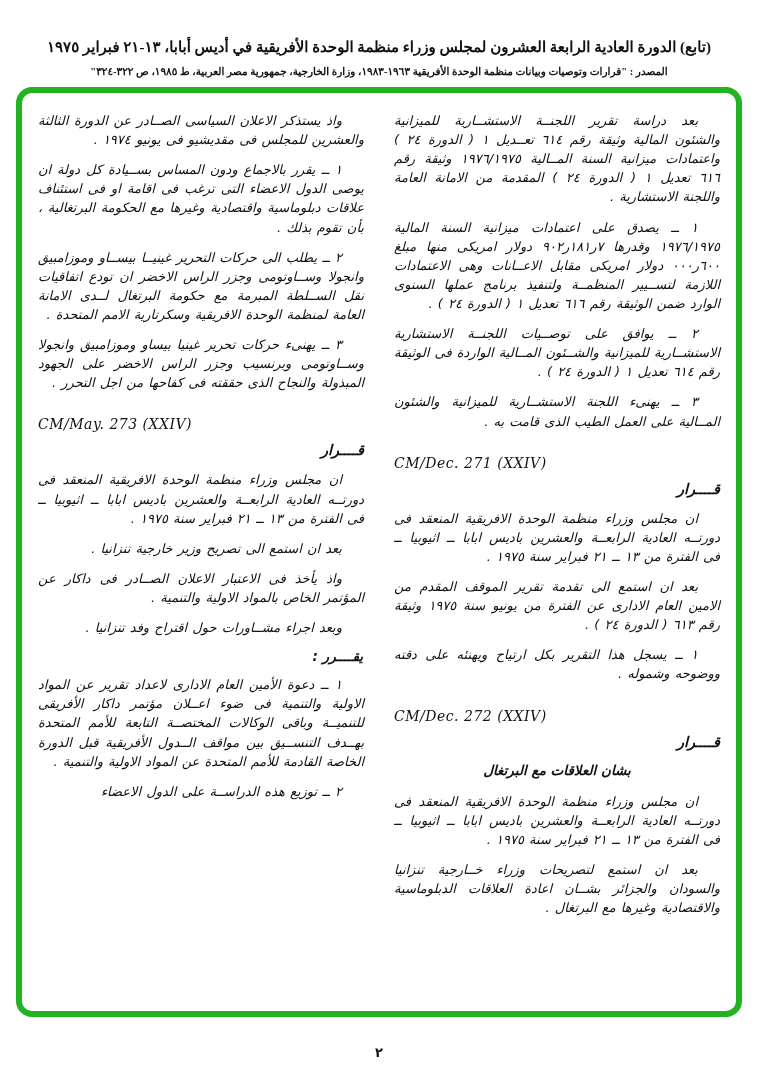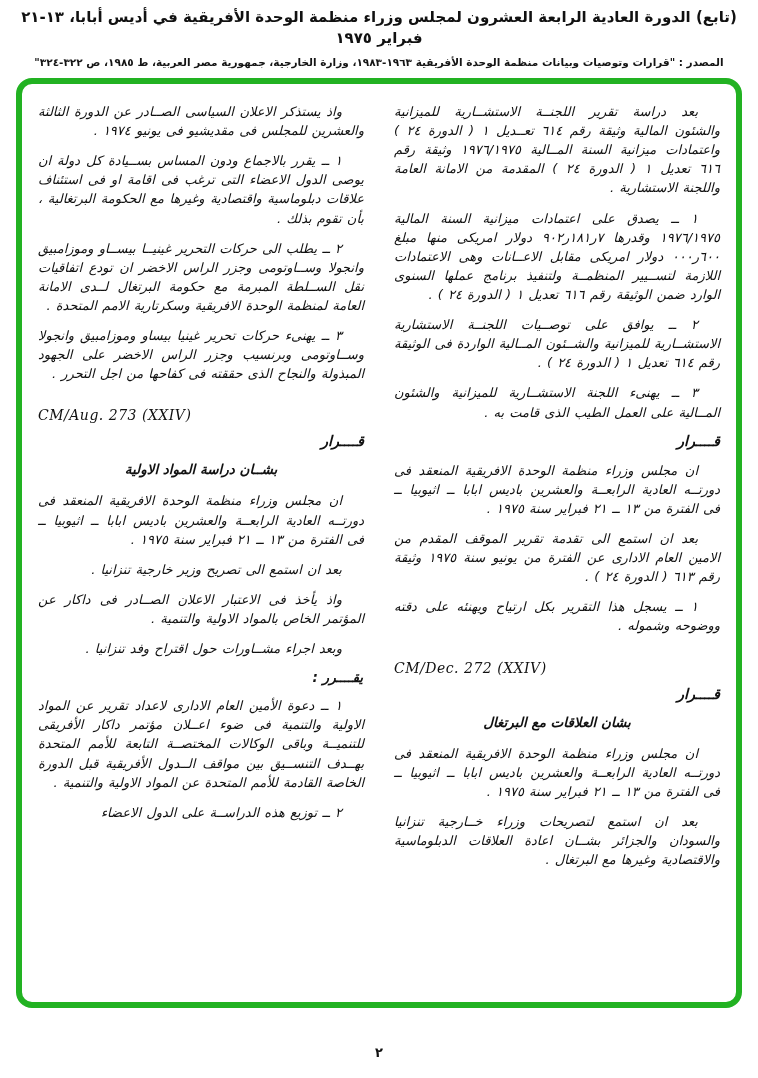--- a/index.html
+++ b/index.html
@@ -5,23 +5,24 @@
   html,body{margin:0;padding:0;background:#ffffff;}
   .page{
     position:relative;
     width:758px;height:1078px;
     background:#ffffff;
     font-family:"DejaVu Sans",sans-serif;
     color:#111111;
     overflow:hidden;
   }
   .header{
-    padding-top:7px;
+    padding-top:37px;
     text-align:center;
     direction:rtl;
+    font-family:Liberation Serif, serif;
   }
   .header .title{
     font-size:15px;
     font-weight:bold;
     line-height:1.4;
     padding:0 10px;
   }
   .header .source{
     font-size:10.5px;
     font-weight:bold;
@@ -104,39 +105,39 @@
     <div class="source">المصدر : "قرارات وتوصيات وبيانات منظمة الوحدة الأفريقية ١٩٦٣-١٩٨٣، وزارة الخارجية، جمهورية مصر العربية، ط ١٩٨٥، ص ٣٢٢-٣٢٤"</div>
   </div>
 
   <div class="frame">
 
     <div class="col">
       <p class="para">بعد دراسة تقرير اللجنــة الاستشــارية للميزانية والشئون المالية وثيقة رقم ٦١٤ تعــديل ١ ( الدورة ٢٤ ) واعتمادات ميزانية السنة المــالية ١٩٧٦/١٩٧٥ وثيقة رقم ٦١٦ تعديل ١ ( الدورة ٢٤ ) المقدمة من الامانة العامة واللجنة الاستشارية .</p>
       <p class="para">١ ــ يصدق على اعتمادات ميزانية السنة المالية ١٩٧٦/١٩٧٥ وقدرها ٧ر١٨١ر٩٠٢ دولار امريكى منها مبلغ ٦٠٠ر٠٠٠ دولار امريكى مقابل الاعــانات وهى الاعتمادات اللازمة لتســيير المنظمــة ولتنفيذ برنامج عملها السنوى الوارد ضمن الوثيقة رقم ٦١٦ تعديل ١ ( الدورة ٢٤ ) .</p>
       <p class="para">٢ ــ يوافق على توصــيات اللجنــة الاستشارية الاستشــارية للميزانية والشــئون المــالية الواردة فى الوثيقة رقم ٦١٤ تعديل ١ ( الدورة ٢٤ ) .</p>
       <p class="para">٣ ــ يهنىء اللجنة الاستشــارية للميزانية والشئون المــالية على العمل الطيب الذى قامت به .</p>
+      <div class="docref">CM/Dec. 271 (XXIV)</div>
       <div class="heading">قــــرار</div>
       <p class="para">ان مجلس وزراء منظمة الوحدة الافريقية المنعقد فى دورتــه العادية الرابعــة والعشرين باديس ابابا ــ اثيوبيا ــ فى الفترة من ١٣ ــ ٢١ فبراير سنة ١٩٧٥ .</p>
       <p class="para">بعد ان استمع الى تقدمة تقرير الموقف المقدم من الامين العام الادارى عن الفترة من يونيو سنة ١٩٧٥ وثيقة رقم ٦١٣ ( الدورة ٢٤ ) .</p>
       <p class="para">١ ــ يسجل هذا التقرير بكل ارتياح ويهنئه على دقته ووضوحه وشموله .</p>
       <div class="docref">CM/Dec. 272 (XXIV)</div>
       <div class="heading">قــــرار</div>
       <div class="subheading">بشان العلاقات مع البرتغال</div>
       <p class="para">ان مجلس وزراء منظمة الوحدة الافريقية المنعقد فى دورتــه العادية الرابعــة والعشرين باديس ابابا ــ اثيوبيا ــ فى الفترة من ١٣ ــ ٢١ فبراير سنة ١٩٧٥ .</p>
       <p class="para">بعد ان استمع لتصريحات وزراء خــارجية تنزانيا والسودان والجزائر بشــان اعادة العلاقات الدبلوماسية والاقتصادية وغيرها مع البرتغال .</p>
     </div>
 
     <div class="col">
       <p class="para">واذ يستذكر الاعلان السياسى الصــادر عن الدورة الثالثة والعشرين للمجلس فى مقديشيو فى يونيو ١٩٧٤ .</p>
       <p class="para">١ ــ يقرر بالاجماع ودون المساس بســيادة كل دولة ان يوصى الدول الاعضاء التى ترغب فى اقامة او فى استئناف علاقات دبلوماسية واقتصادية وغيرها مع الحكومة البرتغالية ، بأن تقوم بذلك .</p>
       <p class="para">٢ ــ يطلب الى حركات التحرير غينيــا بيســاو وموزامبيق وانجولا وســاوتومى وجزر الراس الاخضر ان تودع اتفاقيات نقل الســلطة المبرمة مع حكومة البرتغال لــدى الامانة العامة لمنظمة الوحدة الافريقية وسكرتارية الامم المتحدة .</p>
       <p class="para">٣ ــ يهنىء حركات تحرير غينيا بيساو وموزامبيق وانجولا وســاوتومى وبرنسيب وجزر الراس الاخضر على الجهود المبذولة والنجاح الذى حققته فى كفاحها من اجل التحرر .</p>
-      <div class="docref">CM/Aug. 273 (XXIV)</div>
+      <div class="docref">CM/May. 273 (XXIV)</div>
       <div class="heading">قــــرار</div>
-      <div class="subheading">بشــان دراسة المواد الاولية</div>
       <p class="para">ان مجلس وزراء منظمة الوحدة الافريقية المنعقد فى دورتــه العادية الرابعــة والعشرين باديس ابابا ــ اثيوبيا ــ فى الفترة من ١٣ ــ ٢١ فبراير سنة ١٩٧٥ .</p>
       <p class="para">بعد ان استمع الى تصريح وزير خارجية تنزانيا .</p>
       <p class="para">واذ يأخذ فى الاعتبار الاعلان الصــادر فى داكار عن المؤتمر الخاص بالمواد الاولية والتنمية .</p>
       <p class="para">وبعد اجراء مشــاورات حول اقتراح وفد تنزانيا .</p>
       <div class="lead">يقــــرر :</div>
       <p class="para">١ ــ دعوة الأمين العام الادارى لاعداد تقرير عن المواد الاولية والتنمية فى ضوء اعــلان مؤتمر داكار الأفريقى للتنميــة وباقى الوكالات المختصــة التابعة للأمم المتحدة بهــدف التنســيق بين مواقف الــدول الأفريقية قبل الدورة الخاصة القادمة للأمم المتحدة عن المواد الاولية والتنمية .</p>
       <p class="para">٢ ــ توزيع هذه الدراســة على الدول الاعضاء</p>
     </div>
 
   </div>

